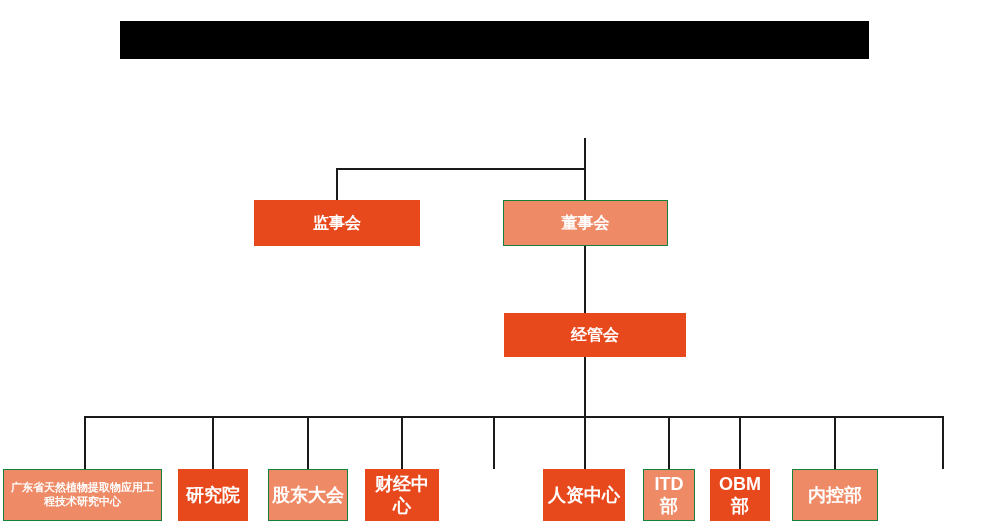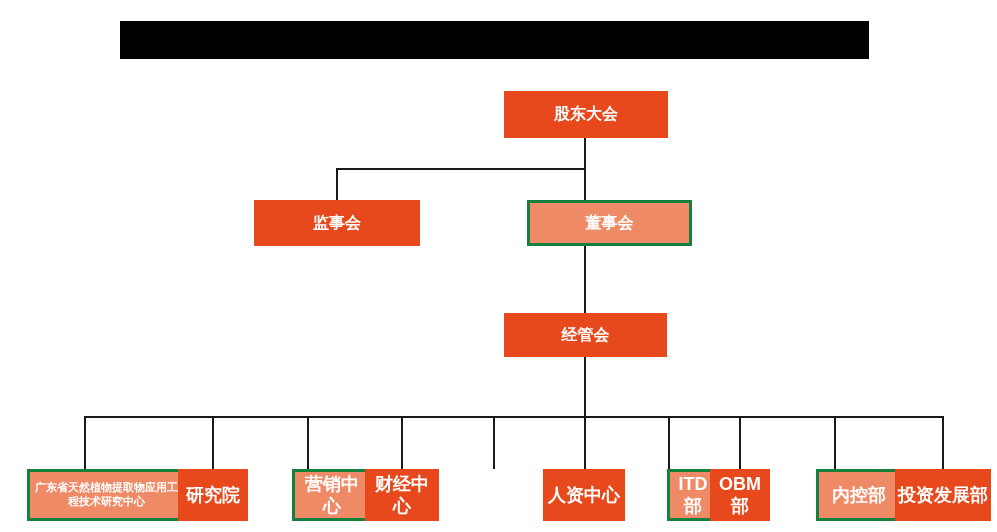--- a/index.html
+++ b/index.html
@@ -18,27 +18,27 @@
   .node{
     position:absolute;
     display:flex;align-items:center;justify-content:center;
     text-align:center;
     color:var(--text,#ffffff);
     font-weight:bold;
     font-size:16px;
     box-sizing:border-box;
   }
   .node.dark{background:var(--dark,#E8491C);}
-  .node.light{background:var(--light,#EE8A66);border:3px solid #15803d;margin-left:24px;}
+  .node.light{background:var(--light,#EE8A66);border:1px solid #15803d;}
   .line{position:absolute;background:var(--line,#1a1a1a);}
   
   .n-root{left:504px;top:91px;width:164px;height:47px;}
   .n-supervisory{left:254px;top:200px;width:166px;height:46px;font-family:Liberation Mono, monospace;}
   .n-board{left:503px;top:200px;width:165px;height:46px;}
-  .n-mgmt{left:504px;top:313px;width:163px;height:44px;}
+  .n-mgmt{left:504px;top:313px;width:182px;height:44px;}
   
   .l-root-v{left:584px;top:138px;width:2px;height:62px;}
   .l-branch-h{left:336px;top:168px;width:250px;height:2px;}
   .l-sup-v{left:336px;top:168px;width:2px;height:32px;}
   .l-board-mgmt{left:584px;top:246px;width:2px;height:67px;}
   .l-mgmt-bus{left:584px;top:357px;width:2px;height:60px;}
   .l-bus{left:84px;top:416px;width:860px;height:2px;}
   .drop{top:416px;width:2px;height:53px;}
   .dr1{left:84px;} .dr2{left:212px;} .dr3{left:307px;} .dr4{left:401px;}
   .dr5{left:493px;} .dr6{left:584px;} .dr7{left:668px;} .dr8{left:739px;}
@@ -73,28 +73,26 @@
   <div class="line drop dr2"></div>
   <div class="line drop dr3"></div>
   <div class="line drop dr4"></div>
   <div class="line drop dr5"></div>
   <div class="line drop dr6"></div>
   <div class="line drop dr7"></div>
   <div class="line drop dr8"></div>
   <div class="line drop dr9"></div>
   <div class="line drop dr10"></div>
 
-  <div class="node n-root dark">股东大会</div>
   <div class="node n-supervisory dark">监事会</div>
   <div class="node n-board light">董事会</div>
   <div class="node n-mgmt dark">经管会</div>
 
   <div class="node dept d1 light">广东省天然植物提取物应用工程技术研究中心</div>
   <div class="node dept d2 dark">研究院</div>
-  <div class="node dept d3 light">营销中心</div>
+  <div class="node dept d3 light">股东大会</div>
   <div class="node dept d4 dark">财经中心</div>
   <div class="node dept d6 dark">人资中心</div>
   <div class="node dept d7 light">ITD部</div>
   <div class="node dept d8 dark">OBM部</div>
   <div class="node dept d9 light">内控部</div>
-  <div class="node dept d10 dark">投资发展部</div>
 
 </div>
 
 </body></html>

